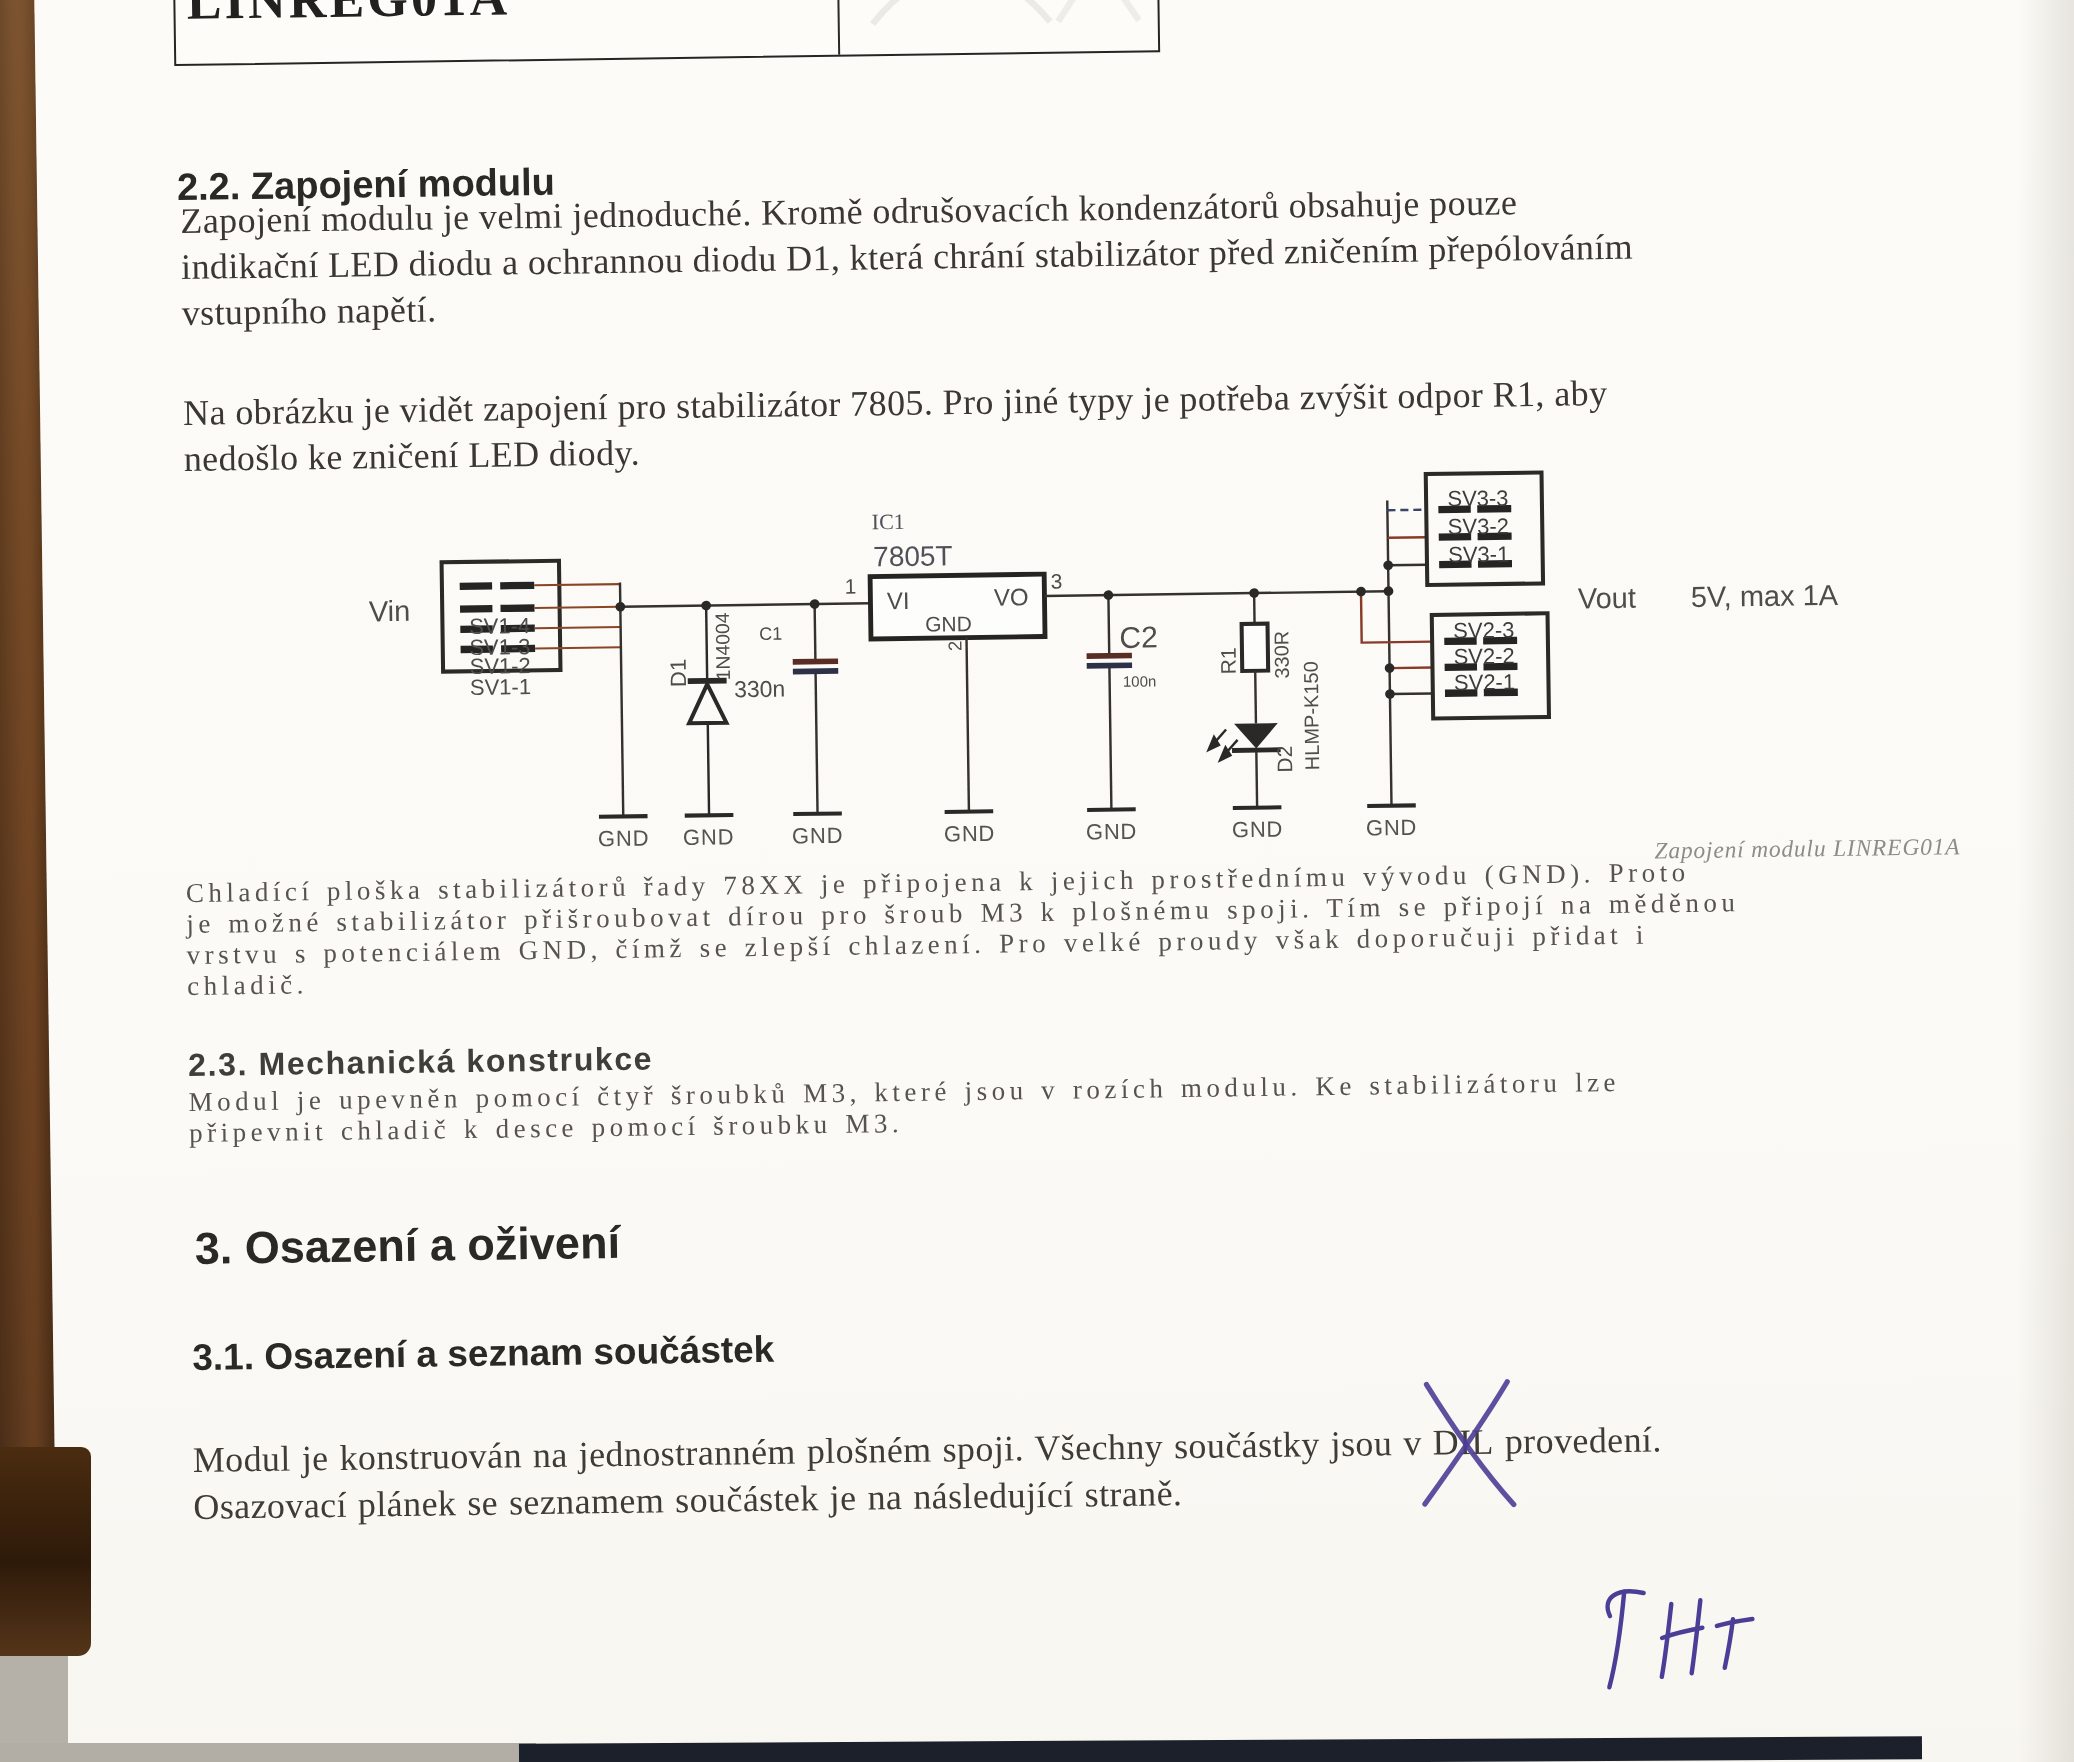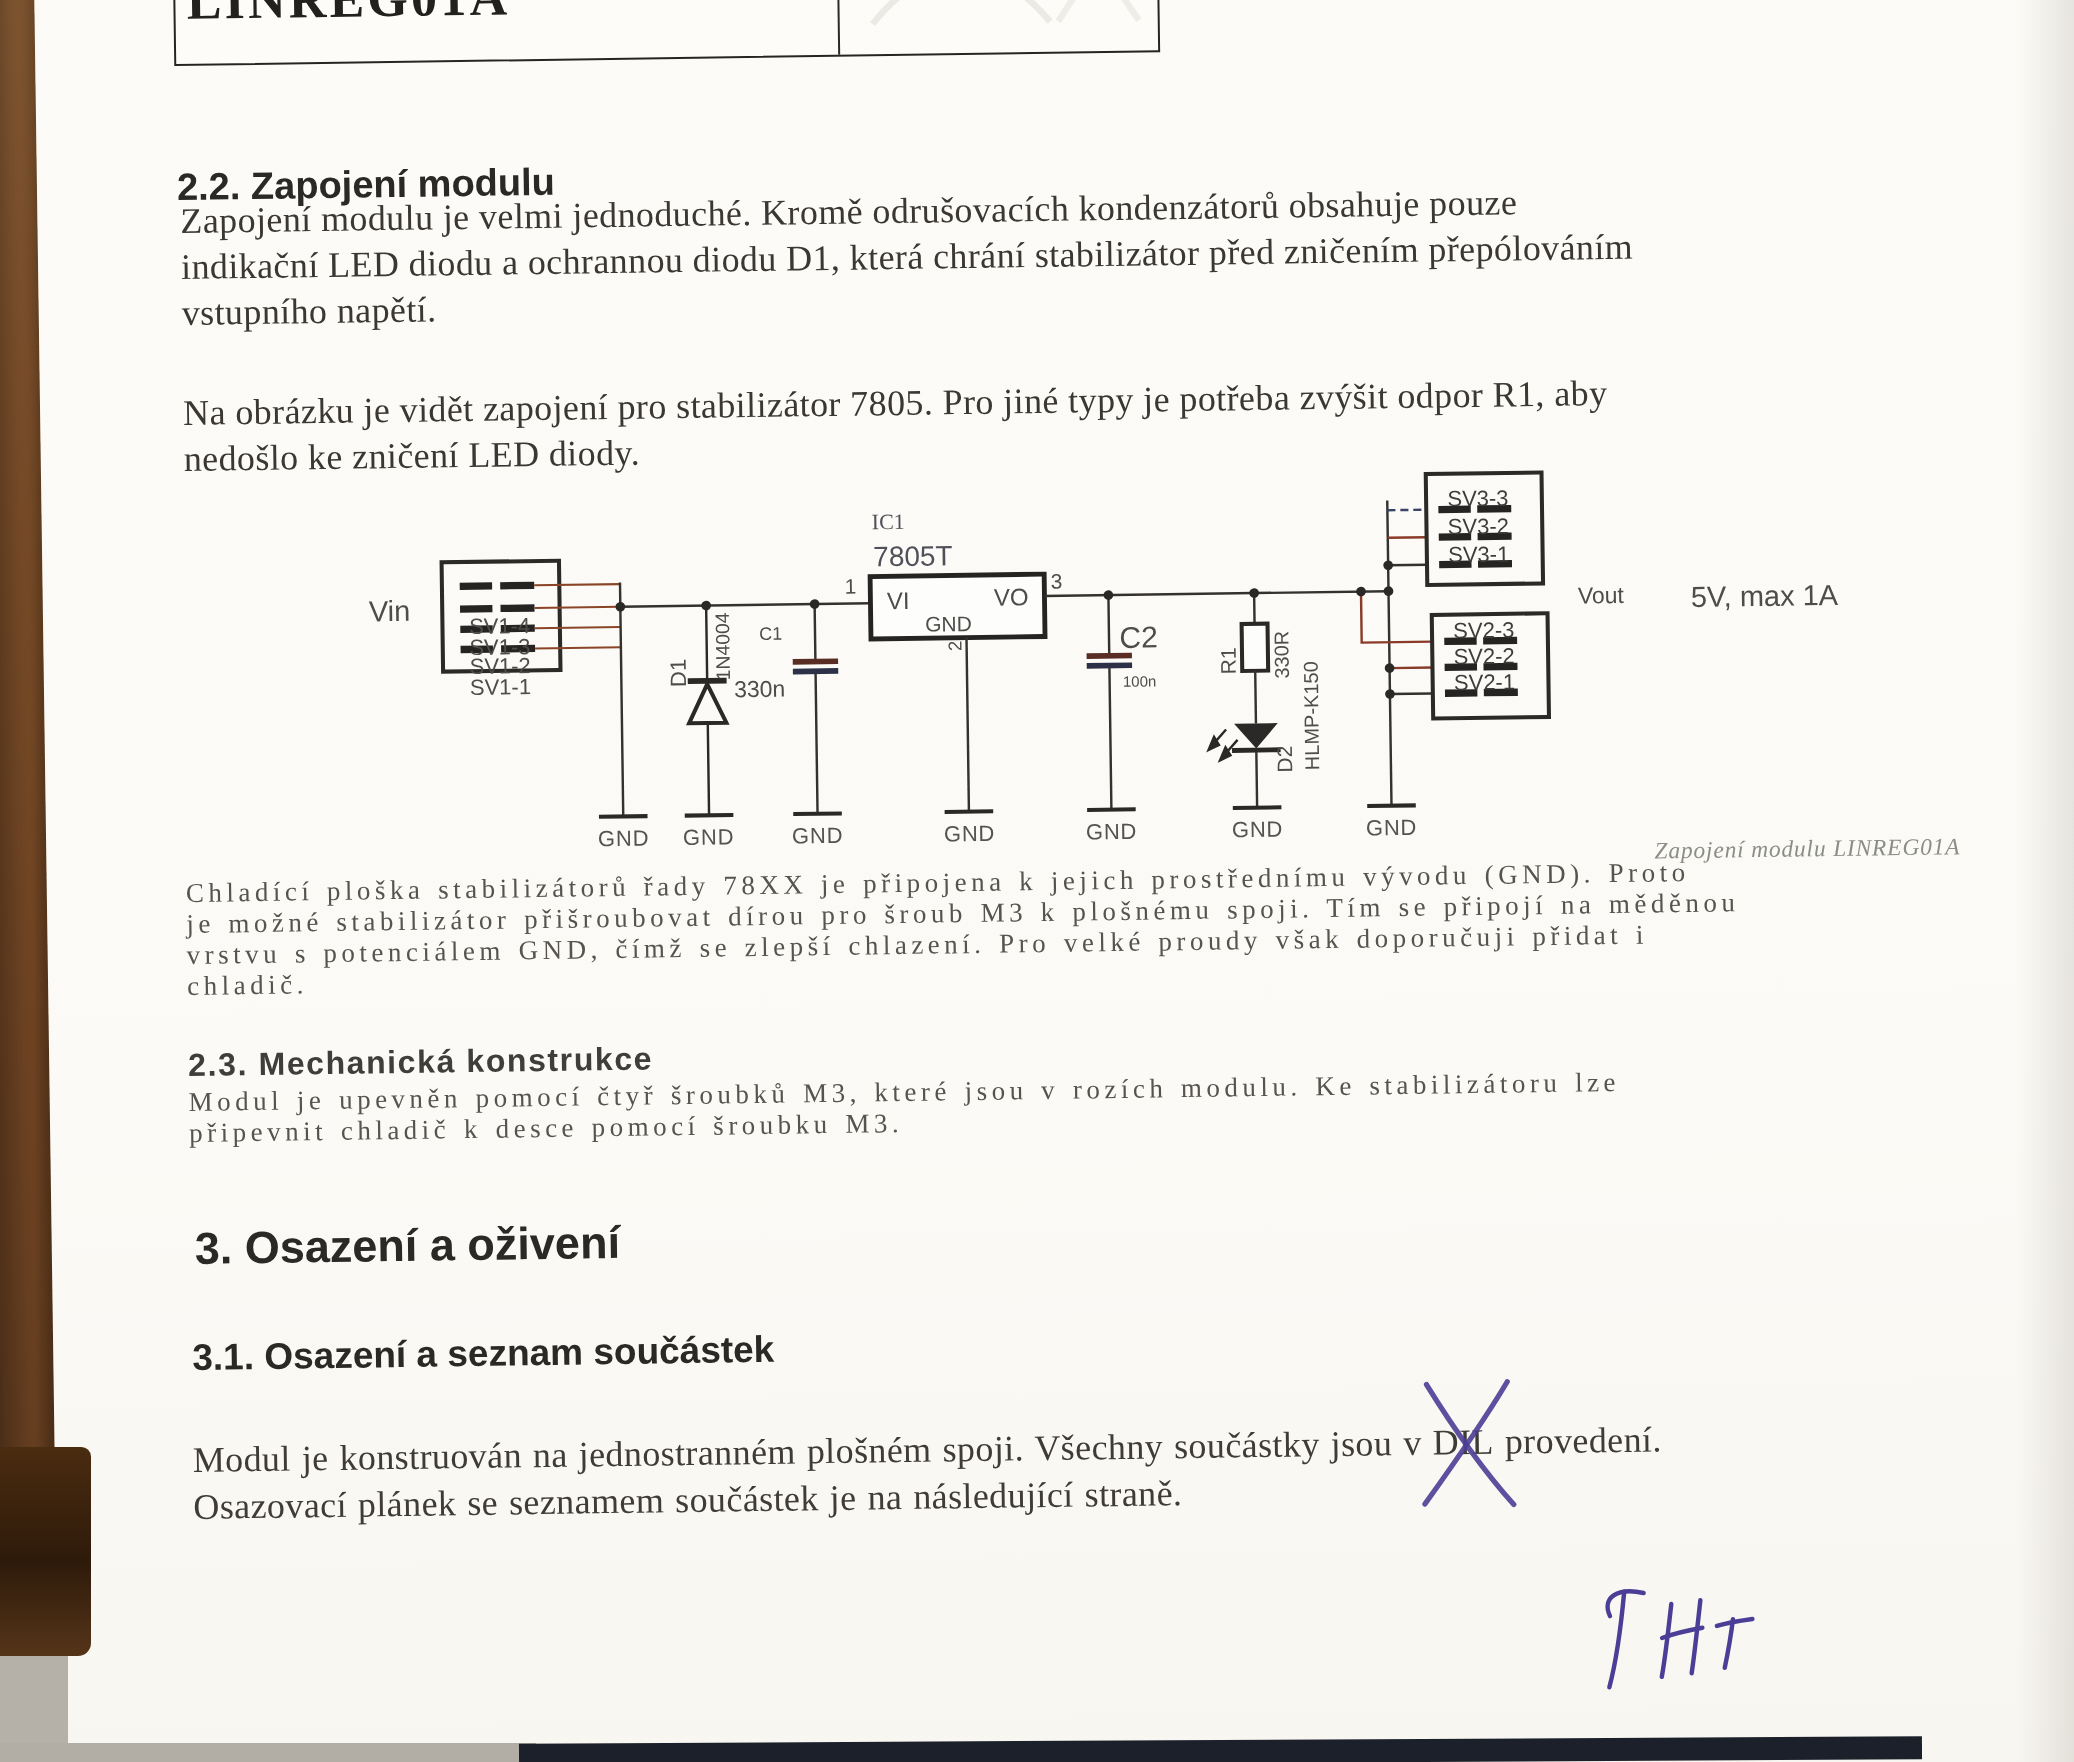--- a/index.html
+++ b/index.html
@@ -245,21 +245,21 @@
       <span class="vlabel" style="left:894px;top:303px;font-size:21px;">D2</span>
       <span class="vlabel" style="left:922px;top:301px;font-size:20px;">HLMP-K150</span>
 
       <span class="slabel ctr" style="left:1053px;top:19.4px;width:99px;font-size:22px;color:#3f3d3b;">SV3-3</span>
       <span class="slabel ctr" style="left:1053px;top:47px;width:99px;font-size:22px;color:#3f3d3b;">SV3-2</span>
       <span class="slabel ctr" style="left:1053px;top:75px;width:99px;font-size:22px;color:#3f3d3b;">SV3-1</span>
       <span class="slabel ctr" style="left:1057px;top:151px;width:99px;font-size:22px;color:#3f3d3b;">SV2-3</span>
       <span class="slabel ctr" style="left:1057px;top:177px;width:99px;font-size:22px;color:#3f3d3b;">SV2-2</span>
       <span class="slabel ctr" style="left:1057px;top:203px;width:99px;font-size:22px;color:#3f3d3b;">SV2-1</span>
 
-      <span class="slabel" style="left:1201px;top:117px;font-size:23px;">Vout</span>
+      <span class="slabel" style="left:1201px;top:117px;font-size:29px;">Vout</span>
       <span class="slabel" style="left:1314px;top:117px;font-size:29px;">5V, max 1A</span>
 
       <span class="gnd-label" style="left:207px;top:347px;">GND</span>
       <span class="gnd-label" style="left:292px;top:347px;">GND</span>
       <span class="gnd-label" style="left:401px;top:347px;">GND</span>
       <span class="gnd-label" style="left:553px;top:347px;">GND</span>
       <span class="gnd-label" style="left:695px;top:347px;">GND</span>
       <span class="gnd-label" style="left:841px;top:347px;">GND</span>
       <span class="gnd-label" style="left:975px;top:347px;">GND</span>
 

